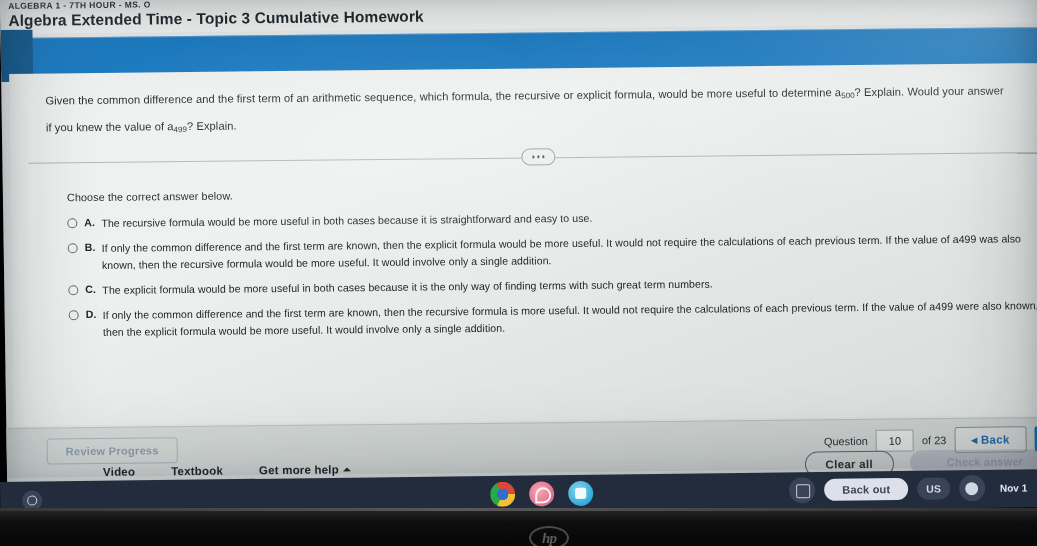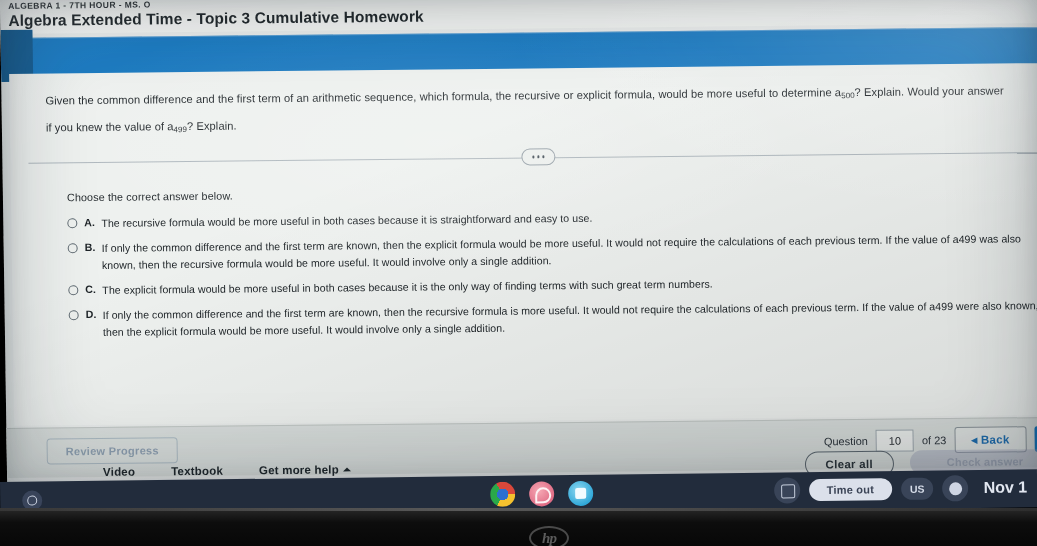--- a/index.html
+++ b/index.html
@@ -454,21 +454,21 @@
     cursor: pointer;
   }
   .tray-circle::after {
     content: "";
     width: 13px; height: 13px;
     border-radius: 50%;
     background: #cfd6e4;
   }
   .tray-date {
     color: #e2e7f0;
-    font-size: 16px;
+    font-size: 10px;
     font-weight: 600;
     padding: 4px 2px 4px 6px;
     cursor: pointer;
     white-space: nowrap;
   }
 
   
   .bezel {
     position: absolute;
     left: 0;
@@ -600,21 +600,21 @@
     <div class="launcher"></div>
 
     <div class="shelf-apps">
       <div class="app-icon app-chrome"></div>
       <div class="app-icon app-pink"></div>
       <div class="app-icon app-blue"></div>
     </div>
 
     <div class="tray">
       <div class="tray-btn tray-square"></div>
-      <div class="signout-pill">Time out</div>
+      <div class="signout-pill">Back out</div>
       <div class="tray-us">US</div>
       <div class="tray-circle"></div>
       <div class="tray-date">Nov 1</div>
     </div>
   </div>
 
   <div class="bezel">
     <div class="bezel-hairline"></div>
   </div>
   <div class="hp-logo">hp</div>

